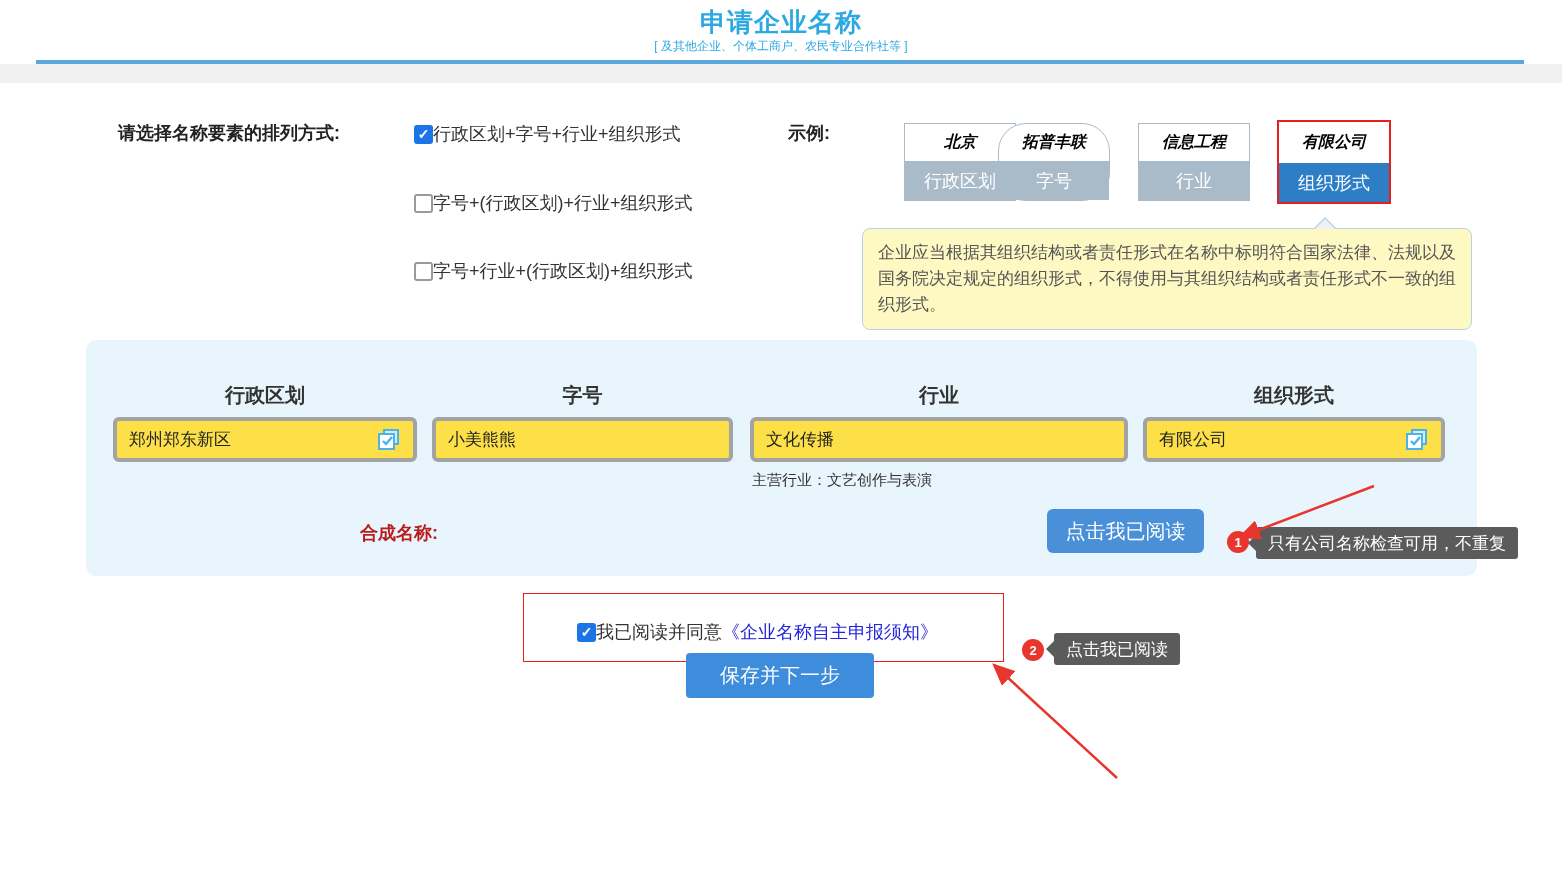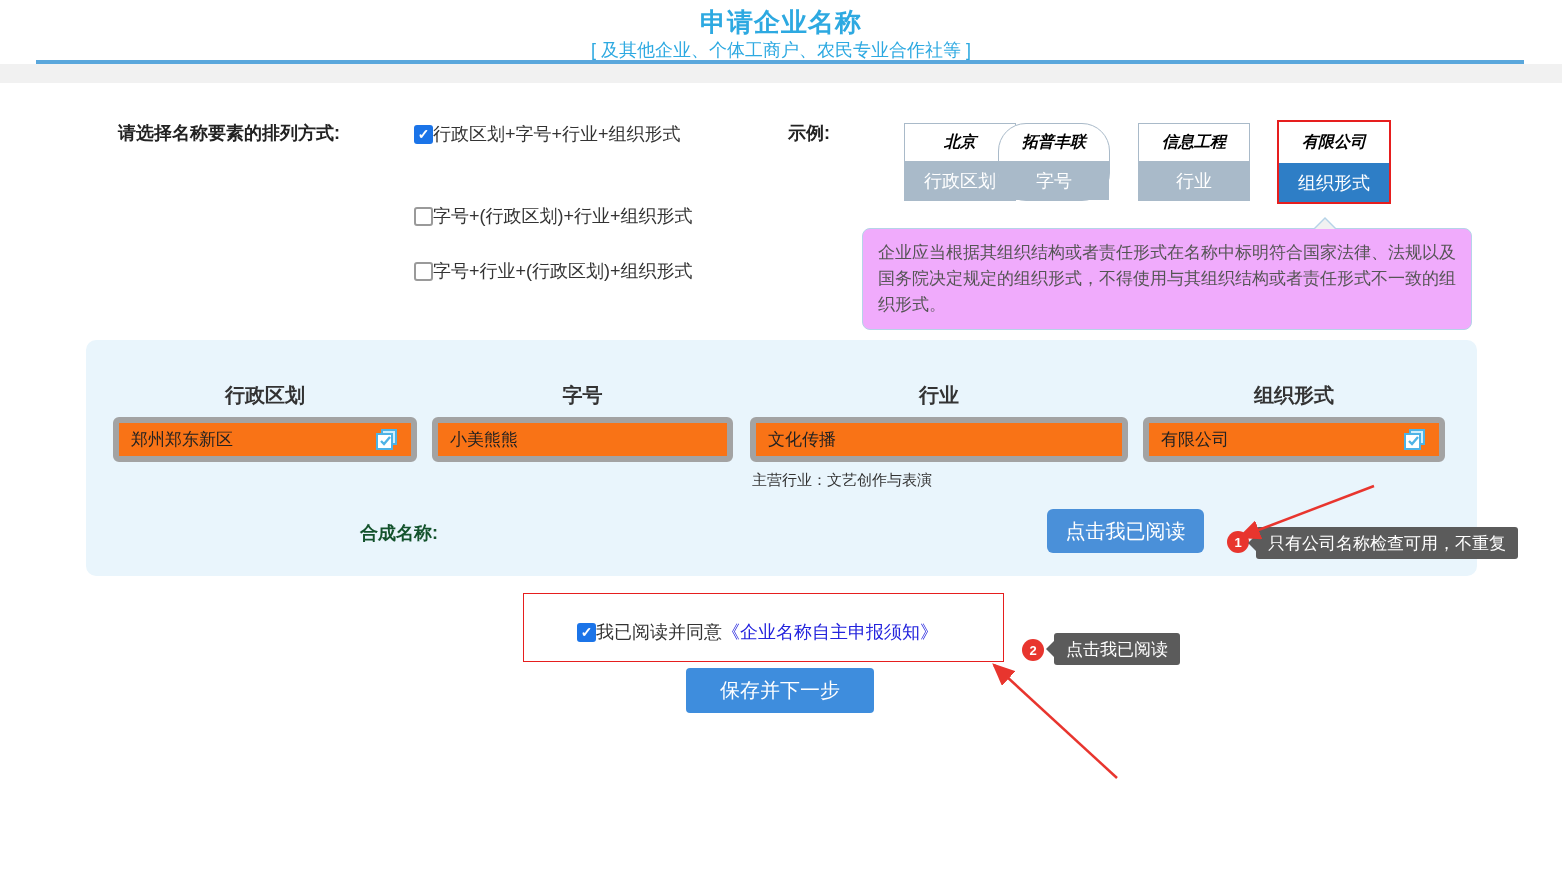--- a/index.html
+++ b/index.html
@@ -3,28 +3,28 @@
 <meta charset="utf-8">
 <style>
   * { margin:0; padding:0; box-sizing:border-box; }
   body { background:#fff; font-family:"Liberation Sans", sans-serif; }
   .page { position:relative; width:1562px; height:872px; background:#fff; overflow:hidden; }
 
   
   .page-title { position:absolute; top:5px; left:0; width:100%; text-align:center;
     font-size:26px; font-weight:bold; color:#2da9e1; letter-spacing:1px; }
   .page-subtitle { position:absolute; top:38px; left:0; width:100%; text-align:center;
-    font-size:18px; color:#2da9e1; }
+    font-size:12px; color:#2da9e1; }
   .header-line { position:absolute; top:60px; left:36px; width:1488px; height:4px; background:#5aa7dc; }
   .header-bar { position:absolute; top:64px; left:0; width:1562px; height:19px; background:#f1f1f1; }
 
   
   .arr-label { position:absolute; left:118px; top:121px; font-size:18px; font-weight:bold; color:#222; }
   .arr-option { position:absolute; left:414px; display:flex; align-items:center; height:24px; cursor:pointer; }
-  .arr-option.o1 { top:122px; } .arr-option.o2 { top:191px;margin-top:13px; } .arr-option.o3 { top:259px; }
+  .arr-option.o1 { top:122px; } .arr-option.o2 { top:191px; } .arr-option.o3 { top:259px; }
   .arr-option span.txt { font-size:18px; color:#333; }
 
   .cb { width:19px; height:19px; border-radius:3px; flex:none; display:inline-flex;
     align-items:center; justify-content:center; }
   .cb.checked { background:#1b74e8; }
   .cb.checked::after { content:"✓"; color:#fff; font-size:14px; font-weight:bold; line-height:1; }
   .cb.unchecked { background:#fff; border:2px solid #9a9a9a; border-radius:3px; }
 
   
   .example-label { position:absolute; left:788px; top:121px; font-size:18px; font-weight:bold; color:#222; }
@@ -32,63 +32,63 @@
     background:#fff; display:flex; flex-direction:column; }
   .ex-box .top { flex:1; display:flex; align-items:center; justify-content:center;
     font-family:"DejaVu Serif", serif; font-style:italic; font-weight:bold; font-size:16px; color:#000; }
   .ex-box .bottom { height:39px; background:#a9bac9; color:#fff; font-size:18px;
     display:flex; align-items:center; justify-content:center; }
   .ex-box.b1 { left:904px; } .ex-box.b2 { left:998px;border-radius:28px; } .ex-box.b3 { left:1138px; }
   .ex-box.active { left:1277px; top:120px; width:114px; height:84px; border:2px solid #e61e1e; }
   .ex-box.active .bottom { background:#2e7ec6; }
 
   
-  .note-box { position:absolute; left:862px; top:228px; width:610px; background:#f0abfc;
+  .note-box { position:absolute; left:862px; top:228px; width:610px; background:#fef9c3;
     border:1px solid #b5d3e8; border-radius:8px; padding:11px 15px; font-size:17px;
     color:#555; line-height:26px; }
   .tri-up-border { position:absolute; top:-12px; left:450px; width:0; height:0;
     border-left:12px solid transparent; border-right:12px solid transparent; border-bottom:12px solid #b5d3e8; }
   .tri-up-fill { position:absolute; top:-10px; left:452px; width:0; height:0;
     border-left:10px solid transparent; border-right:10px solid transparent; border-bottom:10px solid #f1f1f1; }
 
   
   .panel { position:absolute; left:86px; top:340px; width:1391px; height:236px;
     background:#e9f5fc; border-radius:10px; }
   .field-label { position:absolute; top:42px; text-align:center; font-size:20px; font-weight:bold; color:#333; }
   .fl1 { left:27px;  width:304px; } .fl2 { left:346px; width:301px; }
   .fl3 { left:664px; width:378px; } .fl4 { left:1057px; width:302px; }
-  .field-input { position:absolute; top:77px; height:45px; background:#f97316;
-    border:6px solid #a3a3a3; border-radius:6px; padding:0 12px; display:flex;
+  .field-input { position:absolute; top:77px; height:45px; background:#fde047;
+    border:4px solid #a3a3a3; border-radius:6px; padding:0 12px; display:flex;
     align-items:center; justify-content:space-between; font-size:17px; color:#222; cursor:text; }
   .fi1 { left:27px;  width:304px; } .fi2 { left:346px; width:301px; }
   .fi3 { left:664px; width:378px; } .fi4 { left:1057px; width:302px; }
   .picker { flex:none; cursor:pointer; }
   .industry-hint { position:absolute; left:666px; top:131px; font-size:15px; color:#333; }
-  .composed-label { position:absolute; left:274px; top:181px; font-size:18px; font-weight:bold; color:#14532d; }
+  .composed-label { position:absolute; left:274px; top:181px; font-size:18px; font-weight:bold; color:#b91c1c; }
   .composed-name { position:absolute; left:380px; top:162px; font-size:31px; color:#000;
     font-family:"DejaVu Serif", serif; font-style:italic; font-weight:bold; letter-spacing:1px; white-space:nowrap; }
   .check-btn { position:absolute; left:961px; top:169px; width:157px; height:44px;
     background:#4a90d9; color:#fff; font-size:20px; border:none; border-radius:6px; cursor:pointer; }
 
   
   .step-circle { position:absolute; width:22px; height:22px; border-radius:50%; background:#e8352e;
     color:#fff; font-size:13px; font-weight:bold; display:flex; align-items:center; justify-content:center; }
   .sc1 { left:1227px; top:531px; } .sc2 { left:1022px; top:639px; }
   .dark-tip { position:absolute; height:32px; padding:0 12px; background:#5b5b5b; color:#fff;
     font-size:17px; display:flex; align-items:center; border-radius:3px; white-space:nowrap; }
   .dt1 { left:1256px; top:527px; } .dt2 { left:1054px; top:633px; }
   .tri-left { position:absolute; left:-8px; top:8px; width:0; height:0;
     border-top:8px solid transparent; border-bottom:8px solid transparent; border-right:8px solid #5b5b5b; }
 
   
   .red-box { position:absolute; left:523px; top:593px; width:481px; height:69px; border:1px solid #e61e1e; }
   .agreement-row { position:absolute; left:577px; top:620px; display:flex; align-items:center; }
   .agreement-row .txt { font-size:18px; color:#333; }
   .agreement-row a { font-size:18px; color:#2222dd; text-decoration:none; cursor:pointer; }
-  .save-btn { position:absolute; left:686px; top:668px; width:188px; height:45px;
+  .save-btn { position:absolute; left:686px; top:653px; width:188px; height:45px;
     background:#3e8ddd; color:#fff; font-size:20px; border:none; border-radius:4px; cursor:pointer; }
 
   .arrows-overlay { position:absolute; left:0; top:0; width:1562px; height:872px; pointer-events:none; }
 </style>
 </head>
 <body>
 
 <div class="page">
 
   <div class="page-title">申请企业名称</div>

